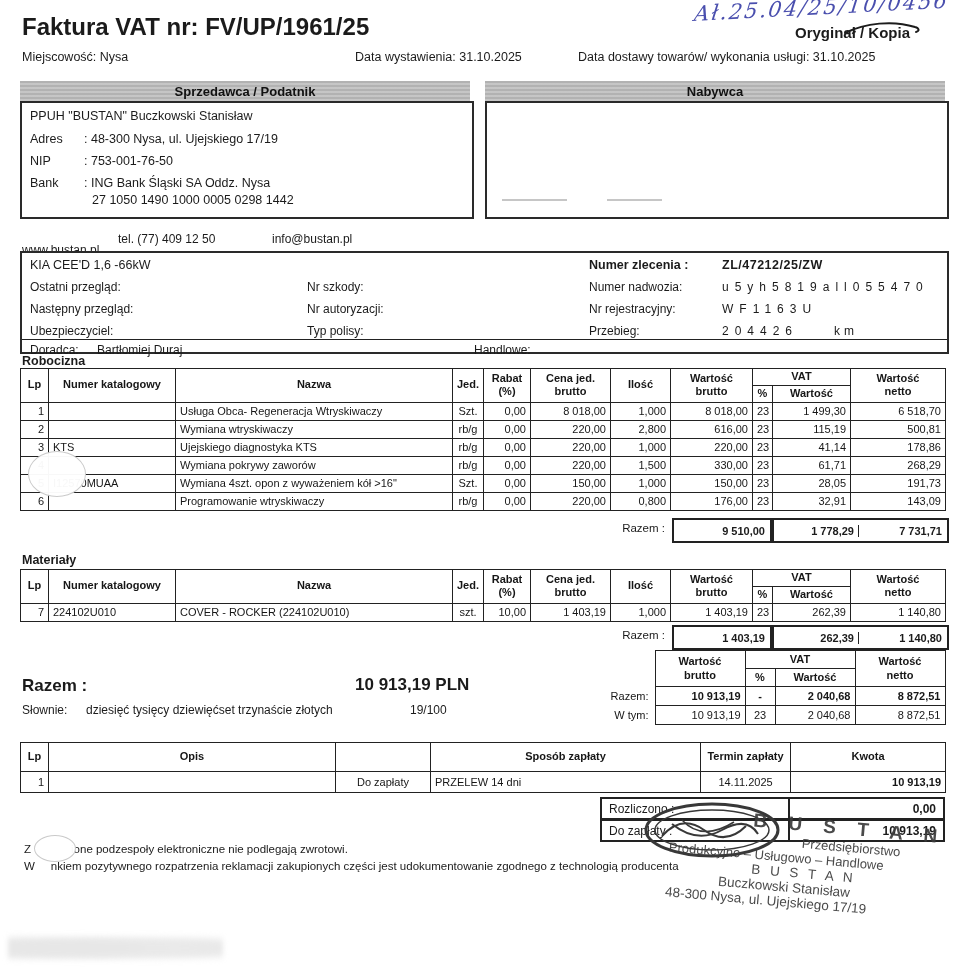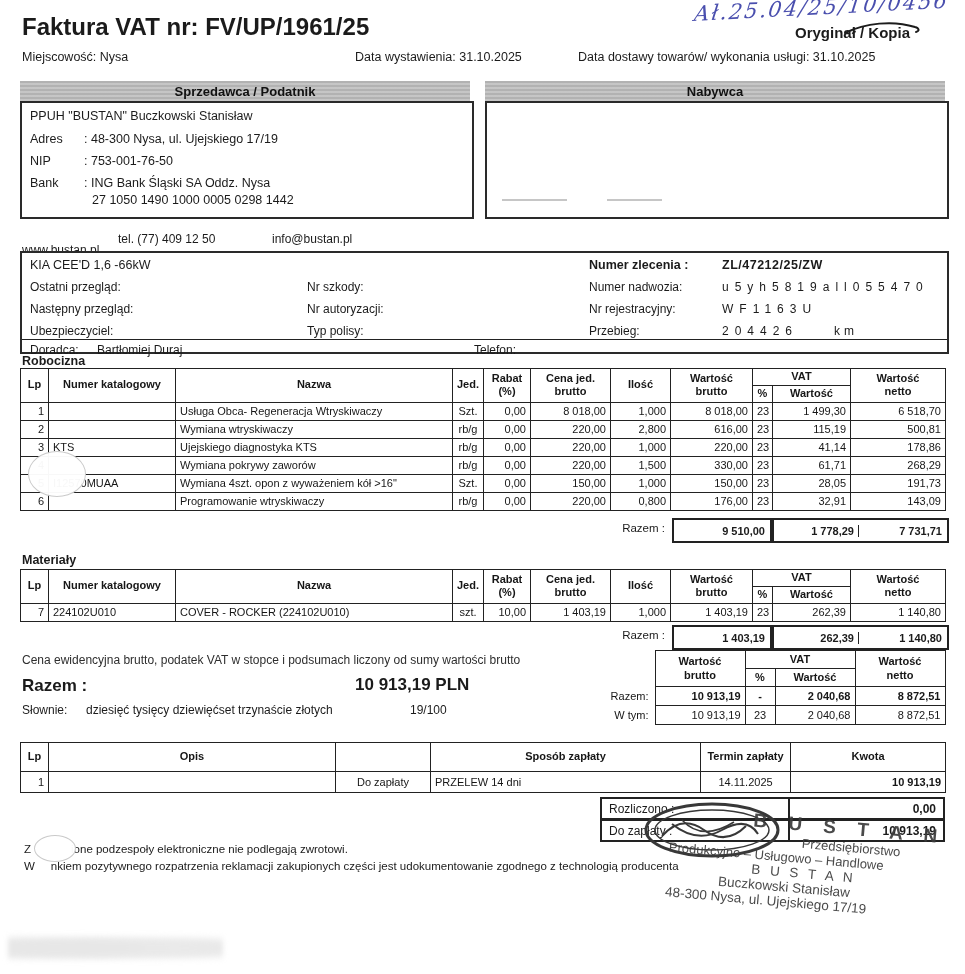--- a/index.html
+++ b/index.html
@@ -119,21 +119,21 @@
 
     <span class="abs fs12" style="left:8px;top:71px;">Ubezpieczyciel:</span>
     <span class="abs fs12" style="left:285px;top:71px;">Typ polisy:</span>
     <span class="abs fs12" style="left:567px;top:71px;">Przebieg:</span>
     <span class="abs fs12 vline" style="left:700px;top:71px;">204426</span>
     <span class="abs fs12" style="left:812px;top:71px;letter-spacing:4px;">km</span>
 
     <div class="abs" style="left:0;top:86px;width:100%;border-top:1.5px solid #222;"></div>
     <span class="abs fs12" style="left:8px;top:90px;">Doradca:</span>
     <span class="abs fs12" style="left:75px;top:90px;">Bartłomiej Duraj</span>
-    <span class="abs fs12" style="left:452px;top:90px;">Telefon:</span>
+    <span class="abs fs12" style="left:452px;top:90px;">Handlowe:</span>
   </div>
 
   <div class="abs b fs125" style="left:22px;top:354px;">Robocizna</div>
   <table class="tbl abs" style="left:20px;top:368px;width:925px;">
     <colgroup>
         <col style="width:28px">
         <col style="width:127px">
         <col style="width:277px">
         <col style="width:31px">
         <col style="width:47px">
@@ -309,21 +309,20 @@
     </table>
   <div class="abs razem-label" style="left:560px;top:629px;width:105px;">Razem :</div>
   <div class="abs rbox" style="left:672px;top:625px;width:86px;">
       <span>1 403,19</span>
     </div>
   <div class="abs rbox2" style="left:772px;top:625px;width:173px;">
     <span class="rv">262,39</span>
     <span class="rn">1 140,80</span>
   </div>
 
-  <div class="abs fs12" style="left:22px;top:653px;color:#2e2e2e;">Cena ewidencyjna brutto, podatek VAT w stopce i podsumach liczony od sumy wartości brutto</div>
 
   <div class="abs b" style="left:22px;top:676px;font-size:17px;">Razem :</div>
   <div class="abs b" style="left:355px;top:675px;font-size:17px;">10 913,19 PLN</div>
 
   <div class="abs fs12" style="left:22px;top:703px;">Słownie:</div>
   <div class="abs fs12" style="left:86px;top:703px;">dziesięć tysięcy dziewięćset trzynaście złotych</div>
   <div class="abs fs12" style="left:410px;top:703px;">19/100</div>
 
   <table class="tbl sum abs" style="left:600px;top:650px;width:345px;">
     <colgroup>

